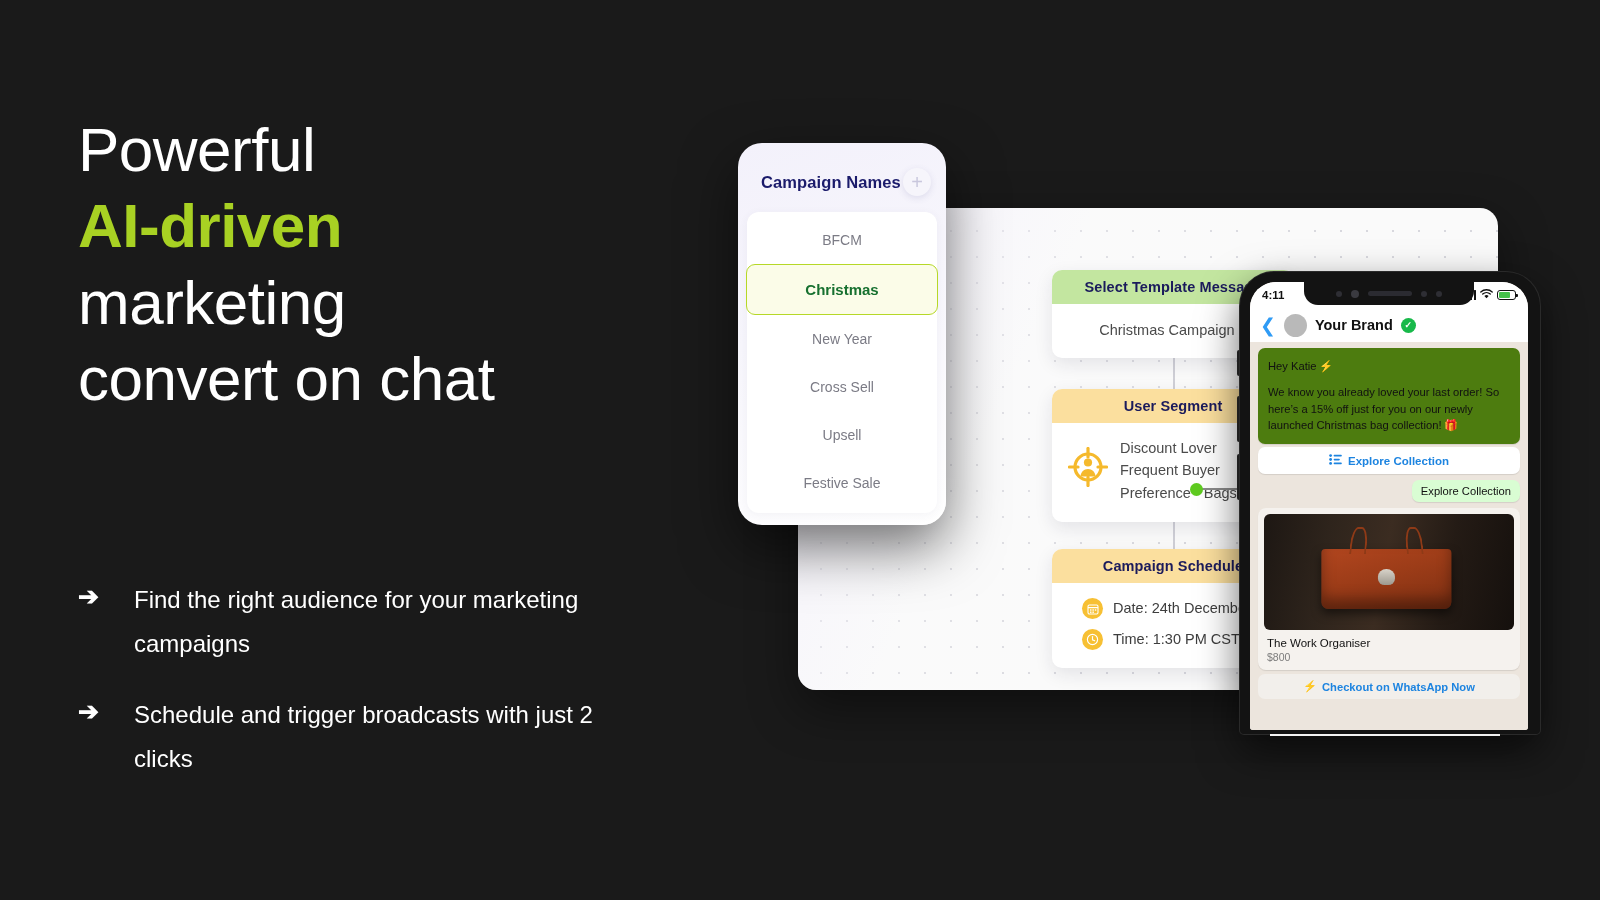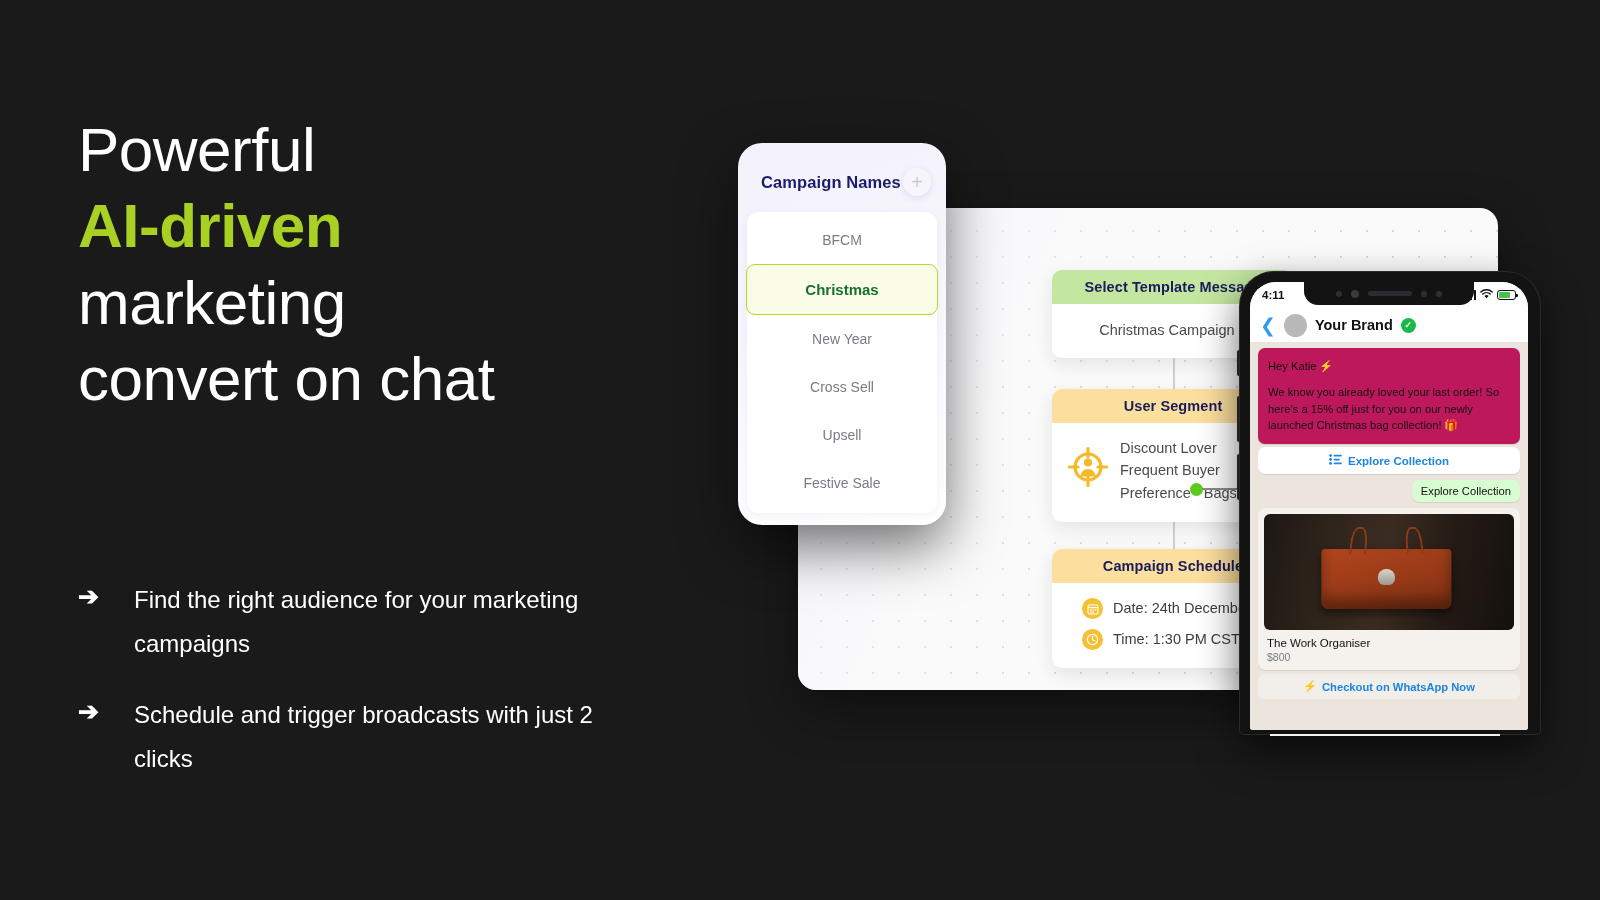--- a/index.html
+++ b/index.html
@@ -340,21 +340,21 @@
   }
 
   .chat-body {
     position: absolute;
     top: 60px; left: 0; right: 0; bottom: 0;
     background: #ece5dd;
     padding: 6px 8px 0 8px;
     overflow: hidden;
   }
   .bubble-in {
-    background: #be185d;
+    background: #4d7c0f;
     border-radius: 7px;
     padding: 10px 10px;
     font-size: 11.2px;
     line-height: 1.5;
     color: #111;
     box-shadow: 0 1px 1px rgba(0,0,0,0.10);
     margin-bottom: 3px;
   }
   .bubble-in .greet { margin-bottom: 9px; }
   .btn-row {

